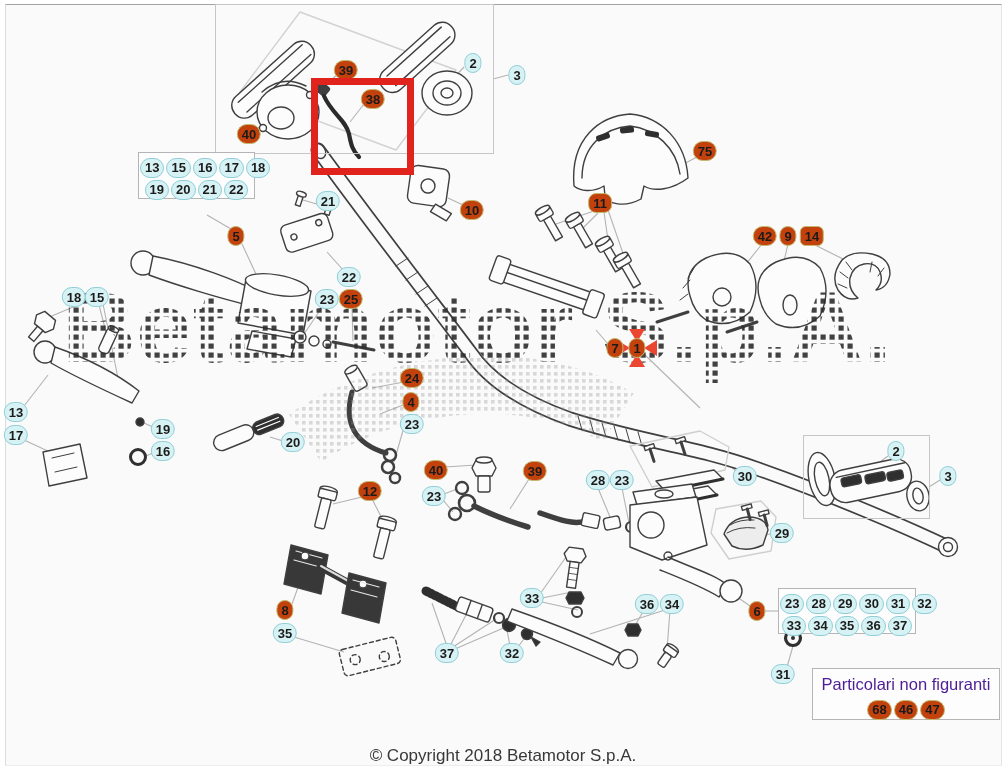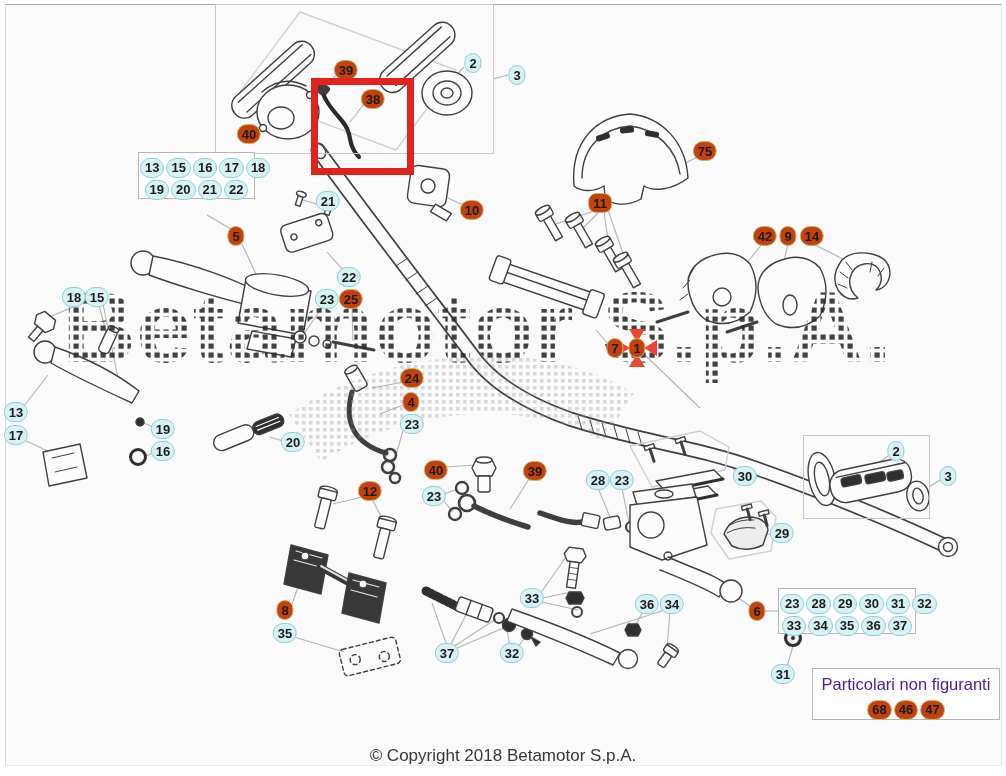--- a/index.html
+++ b/index.html
@@ -445,21 +445,21 @@
       <div class="lbl y" style="left: 249px; top: 134px;">40</div>
       <div class="lbl c" style="left: 473px; top: 63px;">2</div>
       <div class="lbl c" style="left: 517px; top: 75px;">3</div>
       <div class="lbl y" style="left: 472px; top: 210px;">10</div>
       <div class="lbl c" style="left: 328px; top: 201px;">21</div>
       <div class="lbl y" style="left: 236px; top: 236px;">5</div>
       <div class="lbl y" style="left: 705px; top: 151px;">75</div>
       <div class="lbl y" style="left: 600px; top: 203px; border-radius: 8px;">11</div>
       <div class="lbl y" style="left: 765px; top: 236px;">42</div>
       <div class="lbl y" style="left: 788px; top: 236px;">9</div>
-      <div class="lbl y" style="left: 812px; top: 236px;">14</div>
+      <div class="lbl y" style="left: 812px; top: 236px; border-radius: 6px;">14</div>
       <div class="lbl c" style="left: 74px; top: 297px;">18</div>
       <div class="lbl c" style="left: 97px; top: 297px;">15</div>
       <div class="lbl c" style="left: 349px; top: 277px;">22</div>
       <div class="lbl c" style="left: 327px; top: 299px;">23</div>
       <div class="lbl y" style="left: 351px; top: 299px;">25</div>
       <div class="lbl y" style="left: 615px; top: 348px;">7</div>
       <div class="lbl y" style="left: 637px; top: 348px;">1</div>
       <div class="lbl y" style="left: 412px; top: 378px;">24</div>
       <div class="lbl y" style="left: 411px; top: 402px;">4</div>
       <div class="lbl c" style="left: 412px; top: 424px;">23</div>

